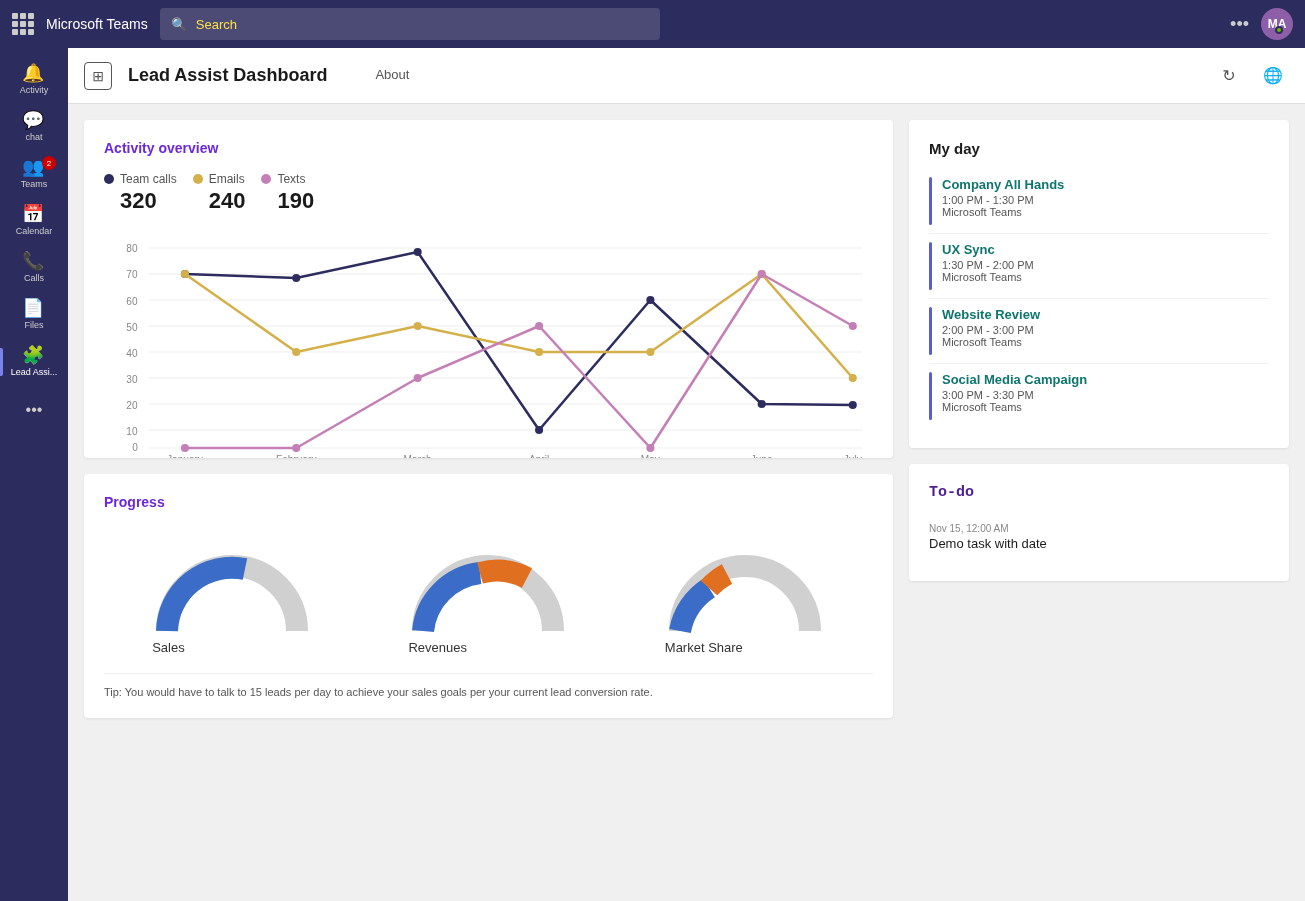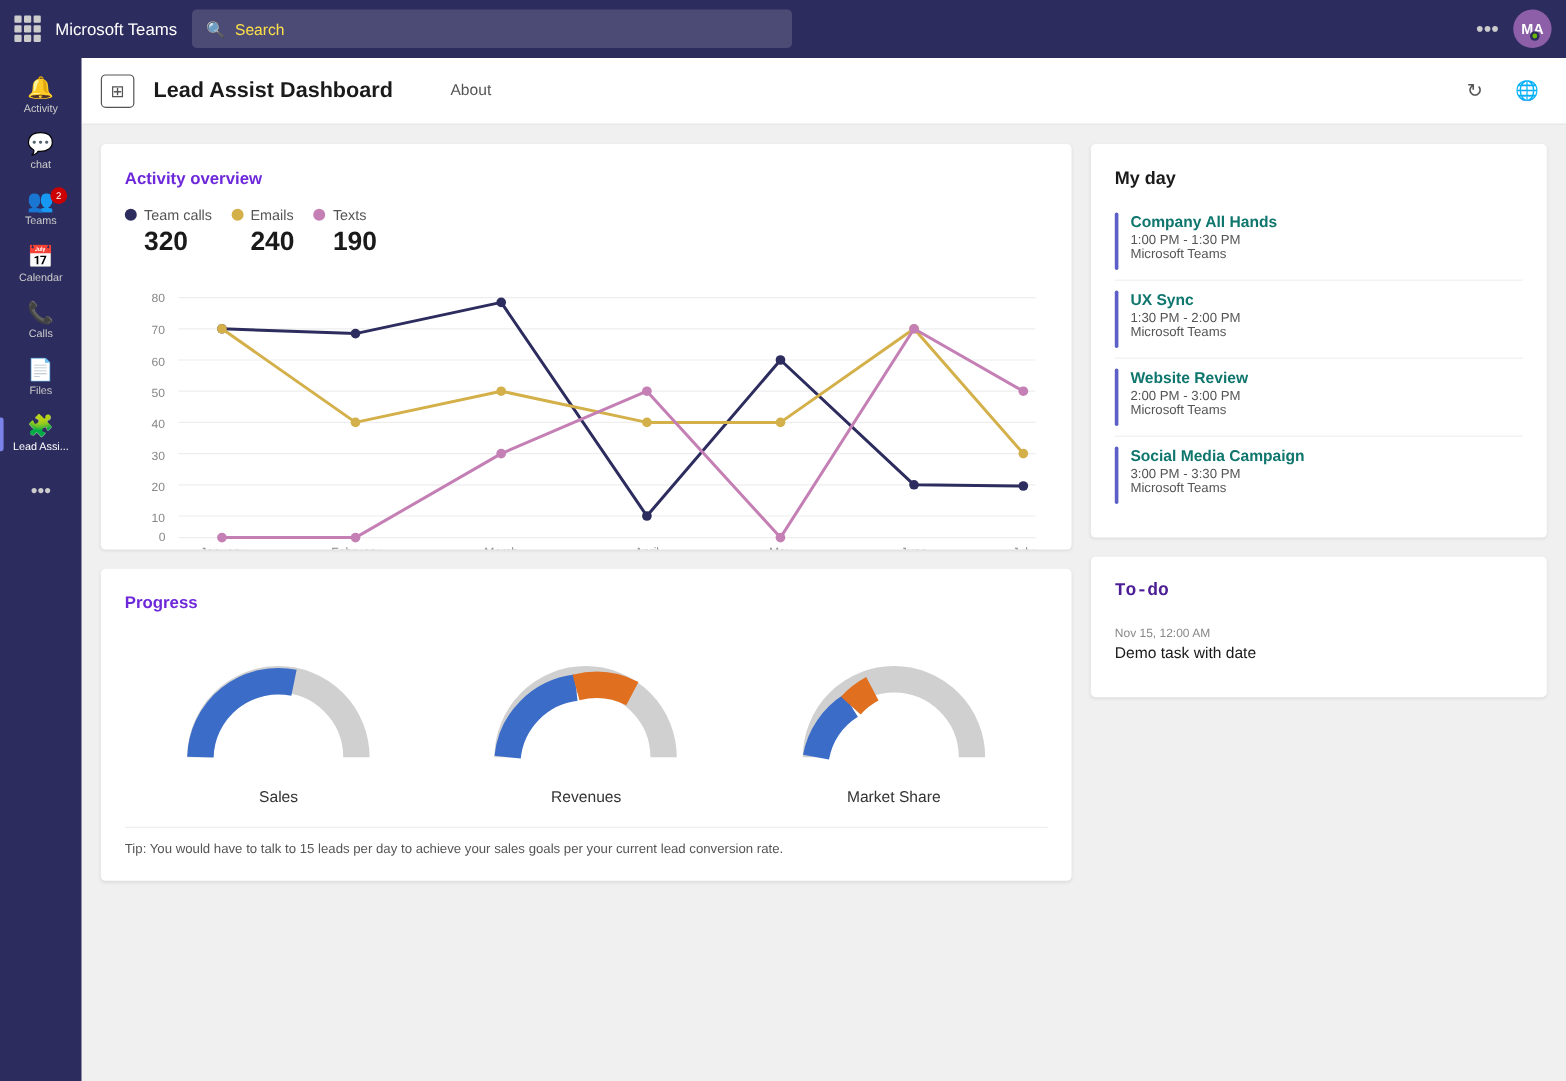--- a/index.html
+++ b/index.html
@@ -281,22 +281,22 @@
     
     .progress-gauges {
       display: flex;
       justify-content: space-around;
       align-items: flex-end;
       padding: 20px 0 10px;
     }
     .gauge-item {
       display: flex;
       flex-direction: column;
-      align-items: center;
-      gap: 20px;
+      align-items: flex-start;
+      gap: 4px;
     }
     .gauge-label {
       font-size: 13px;
       color: #333;
       font-weight: 500;
     }
     .gauge-svg { display: block; }
     .tip-text {
       font-size: 11px;
       color: #555;

